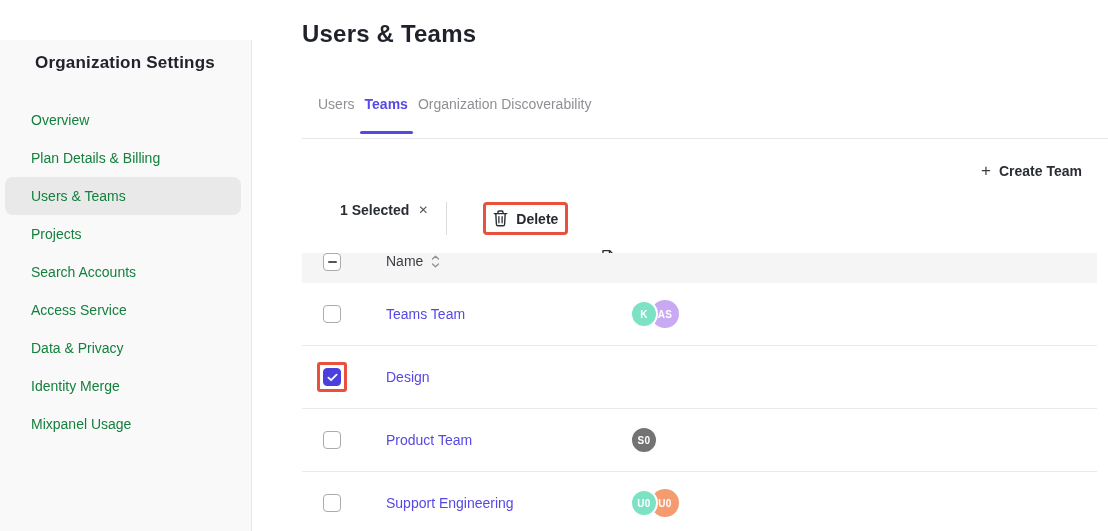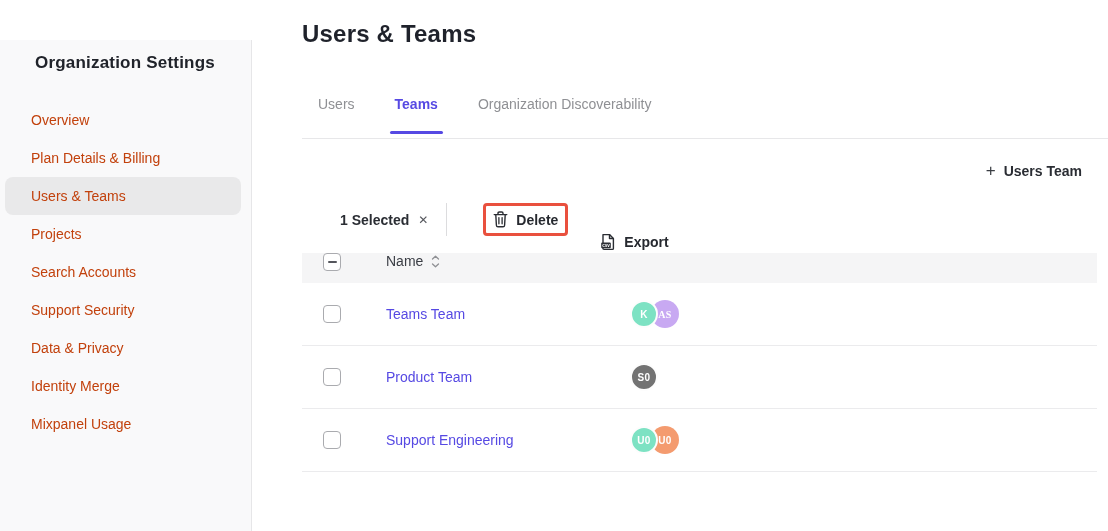--- a/index.html
+++ b/index.html
@@ -12,54 +12,54 @@
   .sidebar{
     position:absolute;left:0;top:0;width:252px;height:531px;
     background:#f9f9fa;border-right:1px solid #e6e6e8;box-sizing:border-box;margin-top:40px;
   }
   .sb-title{
     padding:13px 0 0 35px;font-size:17px;font-weight:700;color:#20232a;letter-spacing:.2px;
   }
   .sb-nav{margin-top:28px;}
   .sb-item{
     height:38px;display:flex;align-items:center;padding-left:31px;
-    font-size:14px;color:#c2410c;cursor:pointer;box-sizing:border-box;
+    font-size:14px;color:#15803d;cursor:pointer;box-sizing:border-box;
   }
   .sb-item.selected{
     margin:0 10px 0 5px;padding-left:26px;border-radius:8px;background:#e9e9ea;
   }
   
   .main{position:absolute;left:253px;top:0;right:0;bottom:0;}
   .page-title{
     position:absolute;left:49px;top:20px;font-size:24px;font-weight:700;
     color:#1f222b;letter-spacing:.2px;
   }
   .tabs{
     position:absolute;left:49px;right:0;top:88px;height:51px;
-    display:flex;gap:30px;padding-left:11px;box-sizing:border-box;
+    display:flex;padding-left:11px;box-sizing:border-box;
     border-bottom:1px solid #e7e7e9;
     text-align:right;
   }
   .tab{
     position:relative;font-size:14px;color:#8f9094;padding:8px 5px 0 5px;cursor:pointer;
   }
   .tab.active{color:#5649e3;font-weight:700;}
   .tab.active::after{
     content:"";position:absolute;left:0;right:0;bottom:4px;height:3px;
     background:#5649e3;border-radius:2px;
   }
   .create-team{
     position:absolute;right:26px;top:162px;display:flex;align-items:center;gap:8px;
     font-size:14px;font-weight:600;color:#2a2d33;cursor:pointer;
   }
   .plus-glyph{font-size:17px;font-weight:400;color:#3a3d43;line-height:1;}
   
   .toolbar{
     position:absolute;left:49px;right:26px;top:202px;height:35px;
-    display:flex;align-items:center;
+    display:flex;align-items:flex-start;
   }
   .sel-group{margin-left:38px;display:flex;align-items:center;gap:9px;
     font-size:14px;font-weight:600;color:#2a2d33;}
   .clear-x{font-size:12px;color:#55575d;cursor:pointer;font-weight:400;}
   .v-divider{width:1px;height:33px;background:#dcdcde;margin-left:18px;}
   .annotation-box{
     border:3px solid #e9503e;border-radius:4px;display:flex;align-items:center;
     padding:2px 5px;margin-left:36px;
   }
   .tool-btn{
@@ -114,39 +114,39 @@
 <body>
 
 <div class="sidebar">
   <div class="sb-title">Organization Settings</div>
   <div class="sb-nav">
     <div class="sb-item">Overview</div>
     <div class="sb-item">Plan Details &amp; Billing</div>
     <div class="sb-item selected">Users &amp; Teams</div>
     <div class="sb-item">Projects</div>
     <div class="sb-item">Search Accounts</div>
-    <div class="sb-item">Support Security</div>
+    <div class="sb-item">Access Service</div>
     <div class="sb-item">Data &amp; Privacy</div>
     <div class="sb-item">Identity Merge</div>
     <div class="sb-item">Mixpanel Usage</div>
   </div>
 </div>
 
 <div class="main">
   <div class="page-title">Users &amp; Teams</div>
 
   <div class="tabs">
     <span class="tab">Users</span>
     <span class="tab active">Teams</span>
     <span class="tab">Organization Discoverability</span>
   </div>
 
   <div class="create-team">
     <span class="plus-glyph">+</span>
-    <span>Users Team</span>
+    <span>Create Team</span>
   </div>
 
   <div class="toolbar">
     <div class="sel-group">
       <span>1 Selected</span>
       <span class="clear-x">✕</span>
     </div>
     <div class="v-divider"></div>
 
     <div class="annotation-box">
@@ -199,24 +199,39 @@
 
     <div class="t-row">
       <div class="cell-check">
         <div class="cb"></div>
       </div>
       <div class="cell-name">
         <a class="name-link">Teams Team</a>
       </div>
       <div class="cell-avatars">
         <span class="avatar front" style="background: rgb(125, 226, 195);">K</span>
-        <span class="avatar back" style="background: rgb(200, 169, 242); font-family: Liberation Serif, serif;">AS</span>
-      </div>
-    </div>
-
+        <span class="avatar back" style="background: rgb(200, 169, 242);">AS</span>
+      </div>
+    </div>
+
+    <div class="t-row">
+      <div class="cell-check annotated">
+        <span class="cb-annotation">
+          <div class="cb checked">
+            <svg width="11" height="9" viewBox="0 0 11 9" fill="none">
+              <path d="M1.4 4.6 L4.1 7.2 L9.6 1.6" stroke="#ffffff" stroke-width="1.8" stroke-linecap="round" stroke-linejoin="round"></path>
+            </svg>
+          </div>
+        </span>
+      </div>
+      <div class="cell-name">
+        <a class="name-link">Design</a>
+      </div>
+      <div class="cell-avatars"></div>
+    </div>
 
     <div class="t-row">
       <div class="cell-check">
         <div class="cb"></div>
       </div>
       <div class="cell-name">
         <a class="name-link">Product Team</a>
       </div>
       <div class="cell-avatars">
         <span class="avatar front" style="background: #737373;">S0</span>

